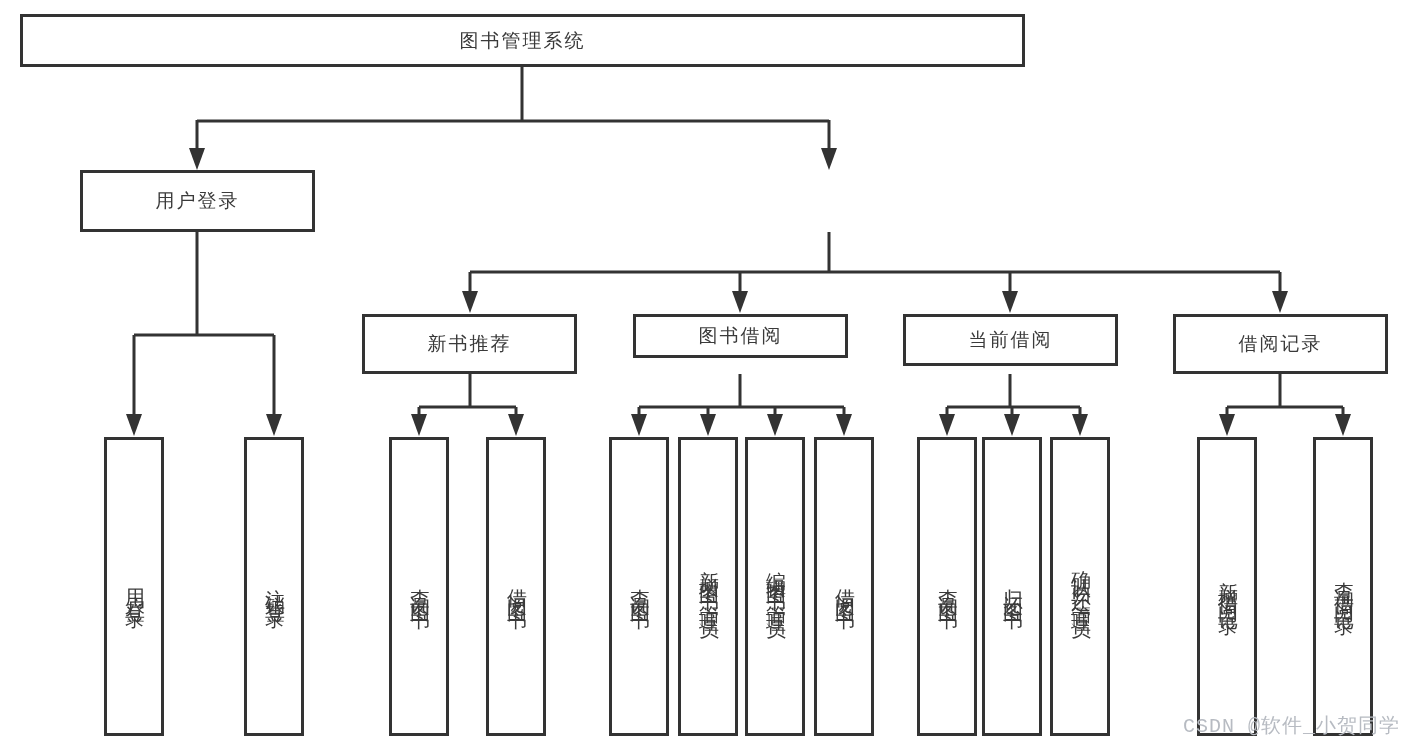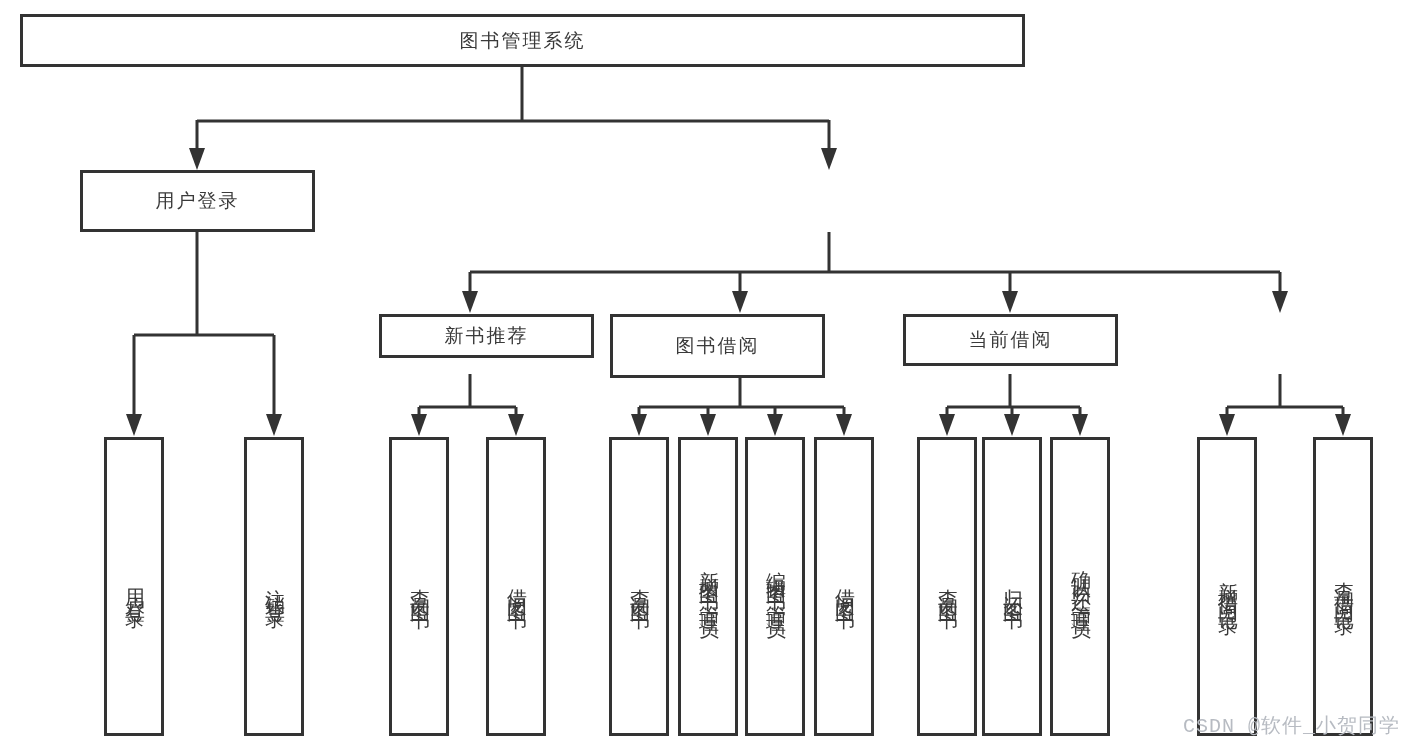--- a/index.html
+++ b/index.html
@@ -70,28 +70,31 @@
   </svg>
 
   <div class="hbox" style="left:20px;top:14px;width:1005px;height:53px">
     <span>图书管理系统</span>
   </div>
 
   <div class="hbox" style="left:80px;top:170px;width:235px;height:62px">
     <span>用户登录</span>
   </div>
 
-  <div class="hbox" style="left:379px;top:314px;width:215px;height:44px">
+  <div class="hbox" style="left:362px;top:314px;width:215px;height:60px">
     <span>新书推荐</span>
   </div>
-  <div class="hbox" style="left:610px;top:314px;width:215px;height:64px">
+  <div class="hbox" style="left:633px;top:314px;width:215px;height:44px">
     <span>图书借阅</span>
   </div>
   <div class="hbox" style="left:903px;top:314px;width:215px;height:52px">
     <span>当前借阅</span>
+  </div>
+  <div class="hbox" style="left:1173px;top:314px;width:215px;height:60px">
+    <span>借阅记录</span>
   </div>
 
   <div class="vbox" style="left:104px">
     <span class="vtext">用户登录</span>
   </div>
   <div class="vbox" style="left:244px">
     <span class="vtext">注销登录</span>
   </div>
 
   <div class="vbox" style="left:389px">

